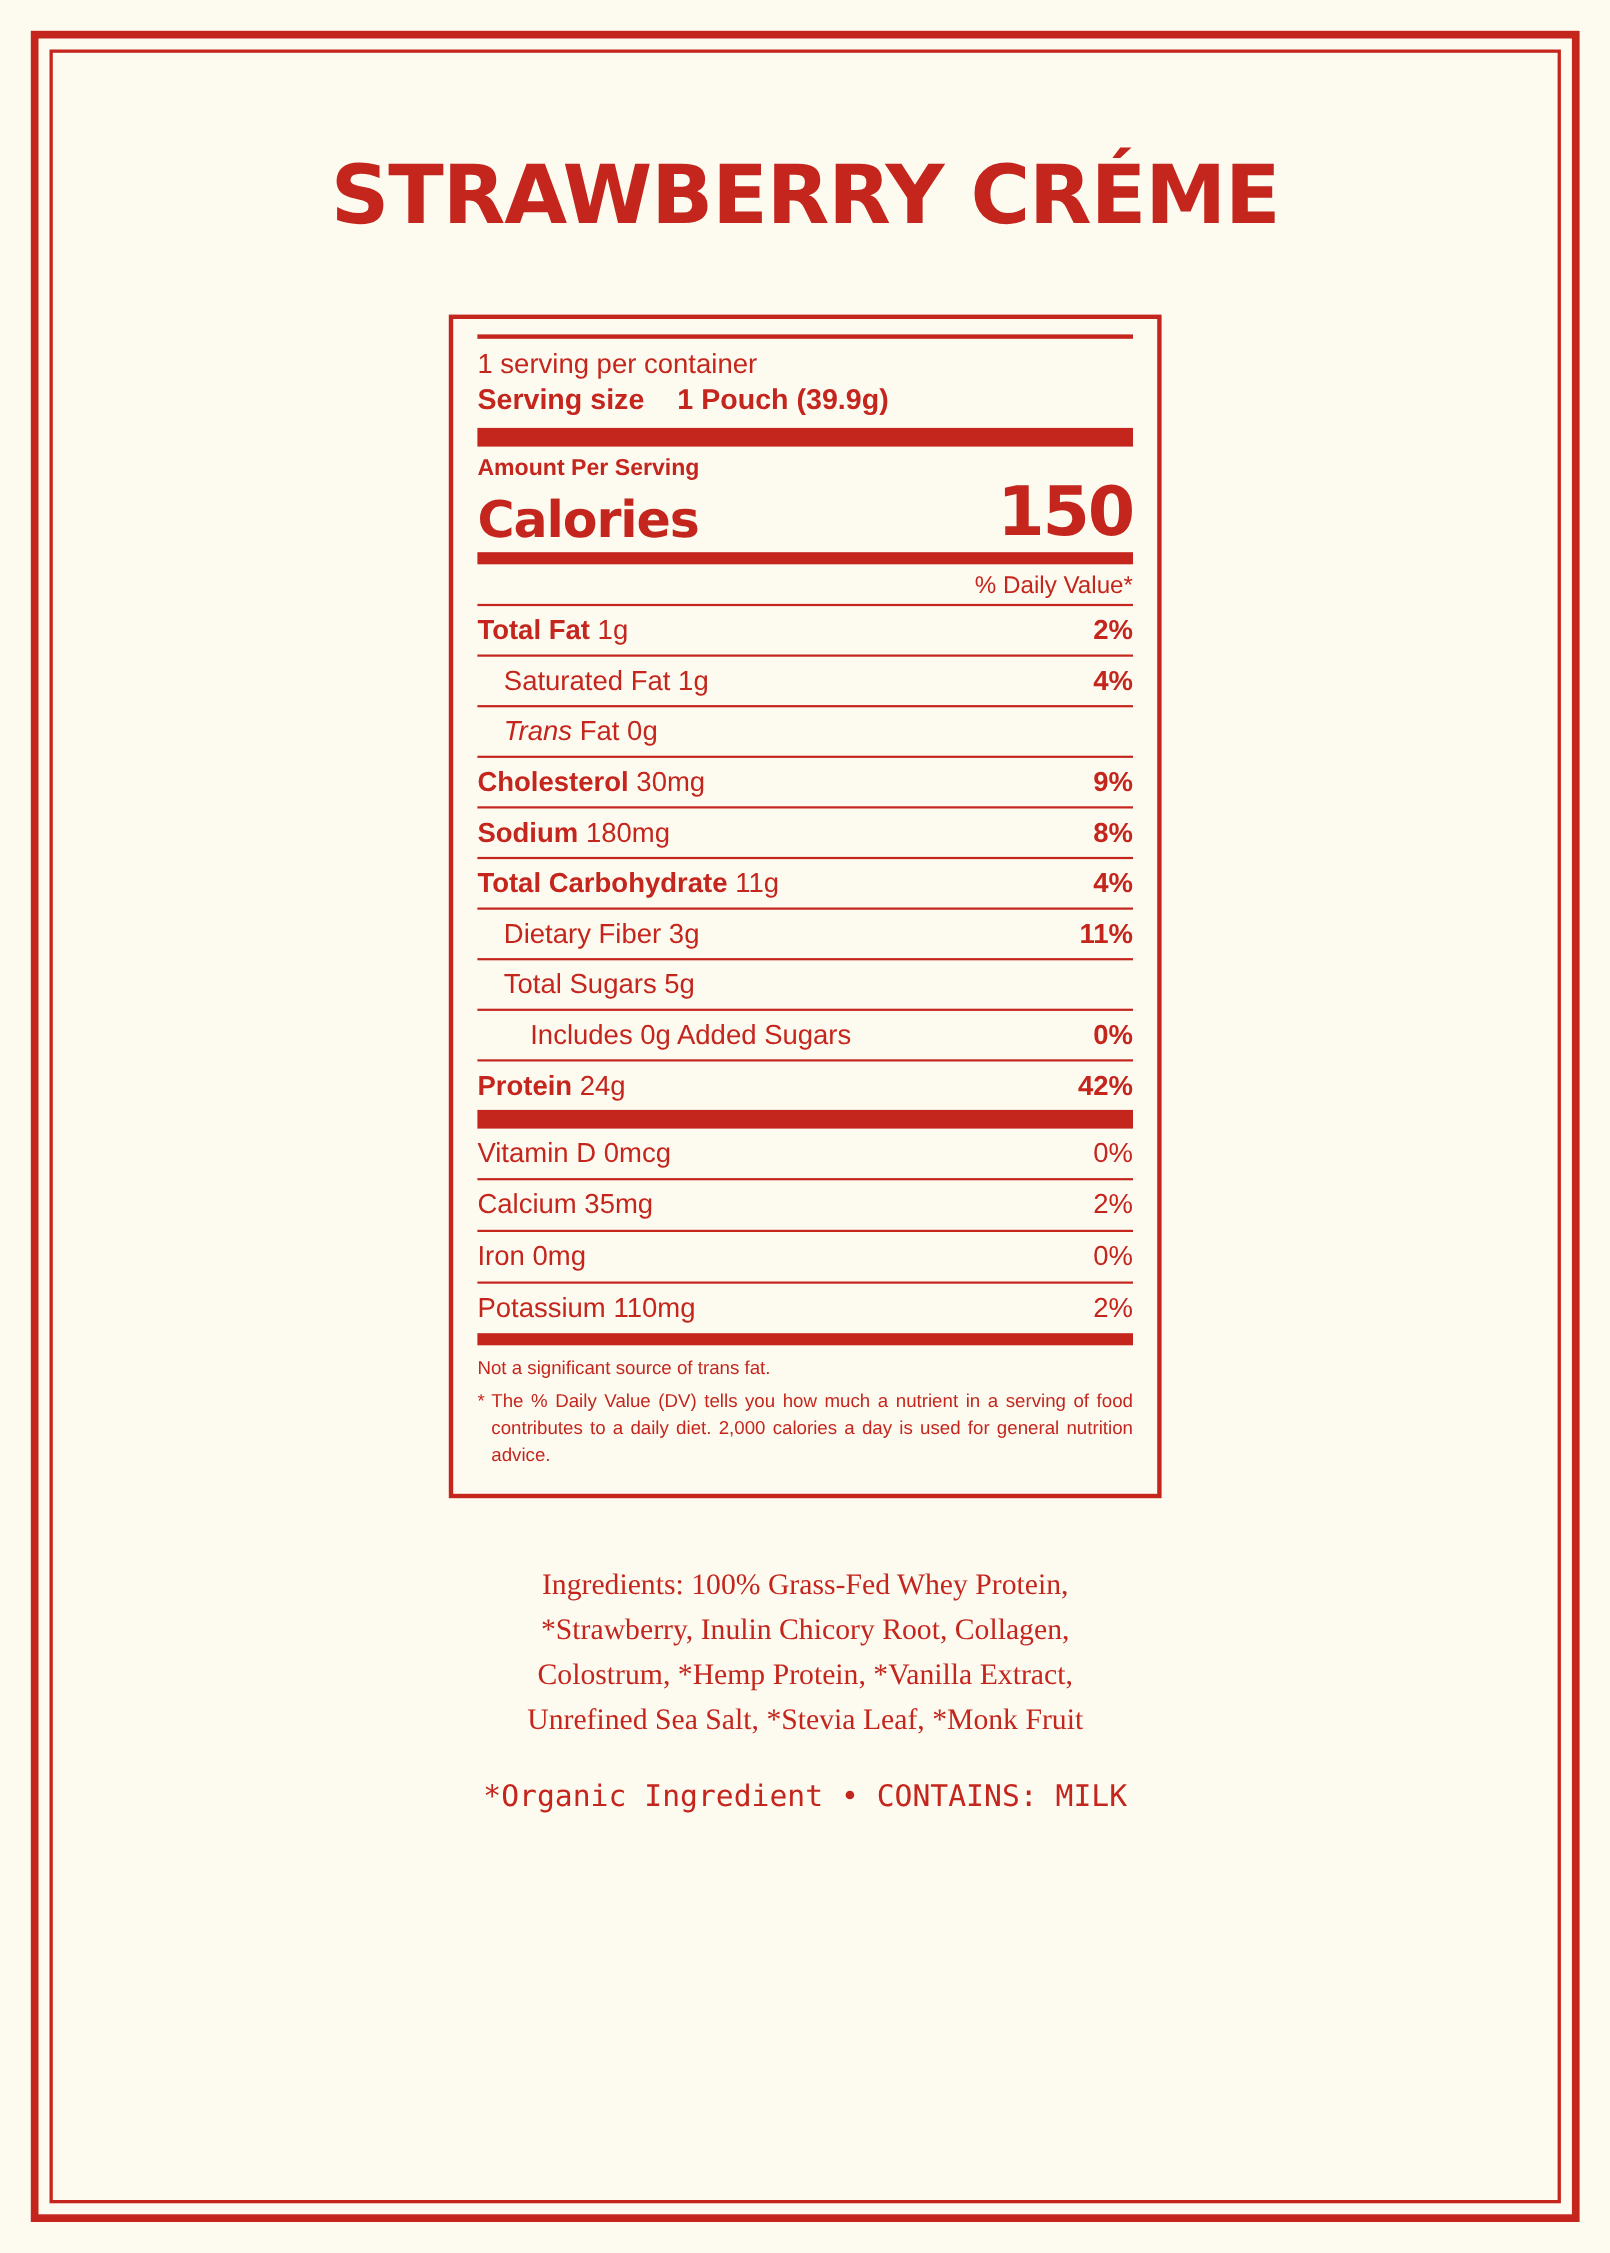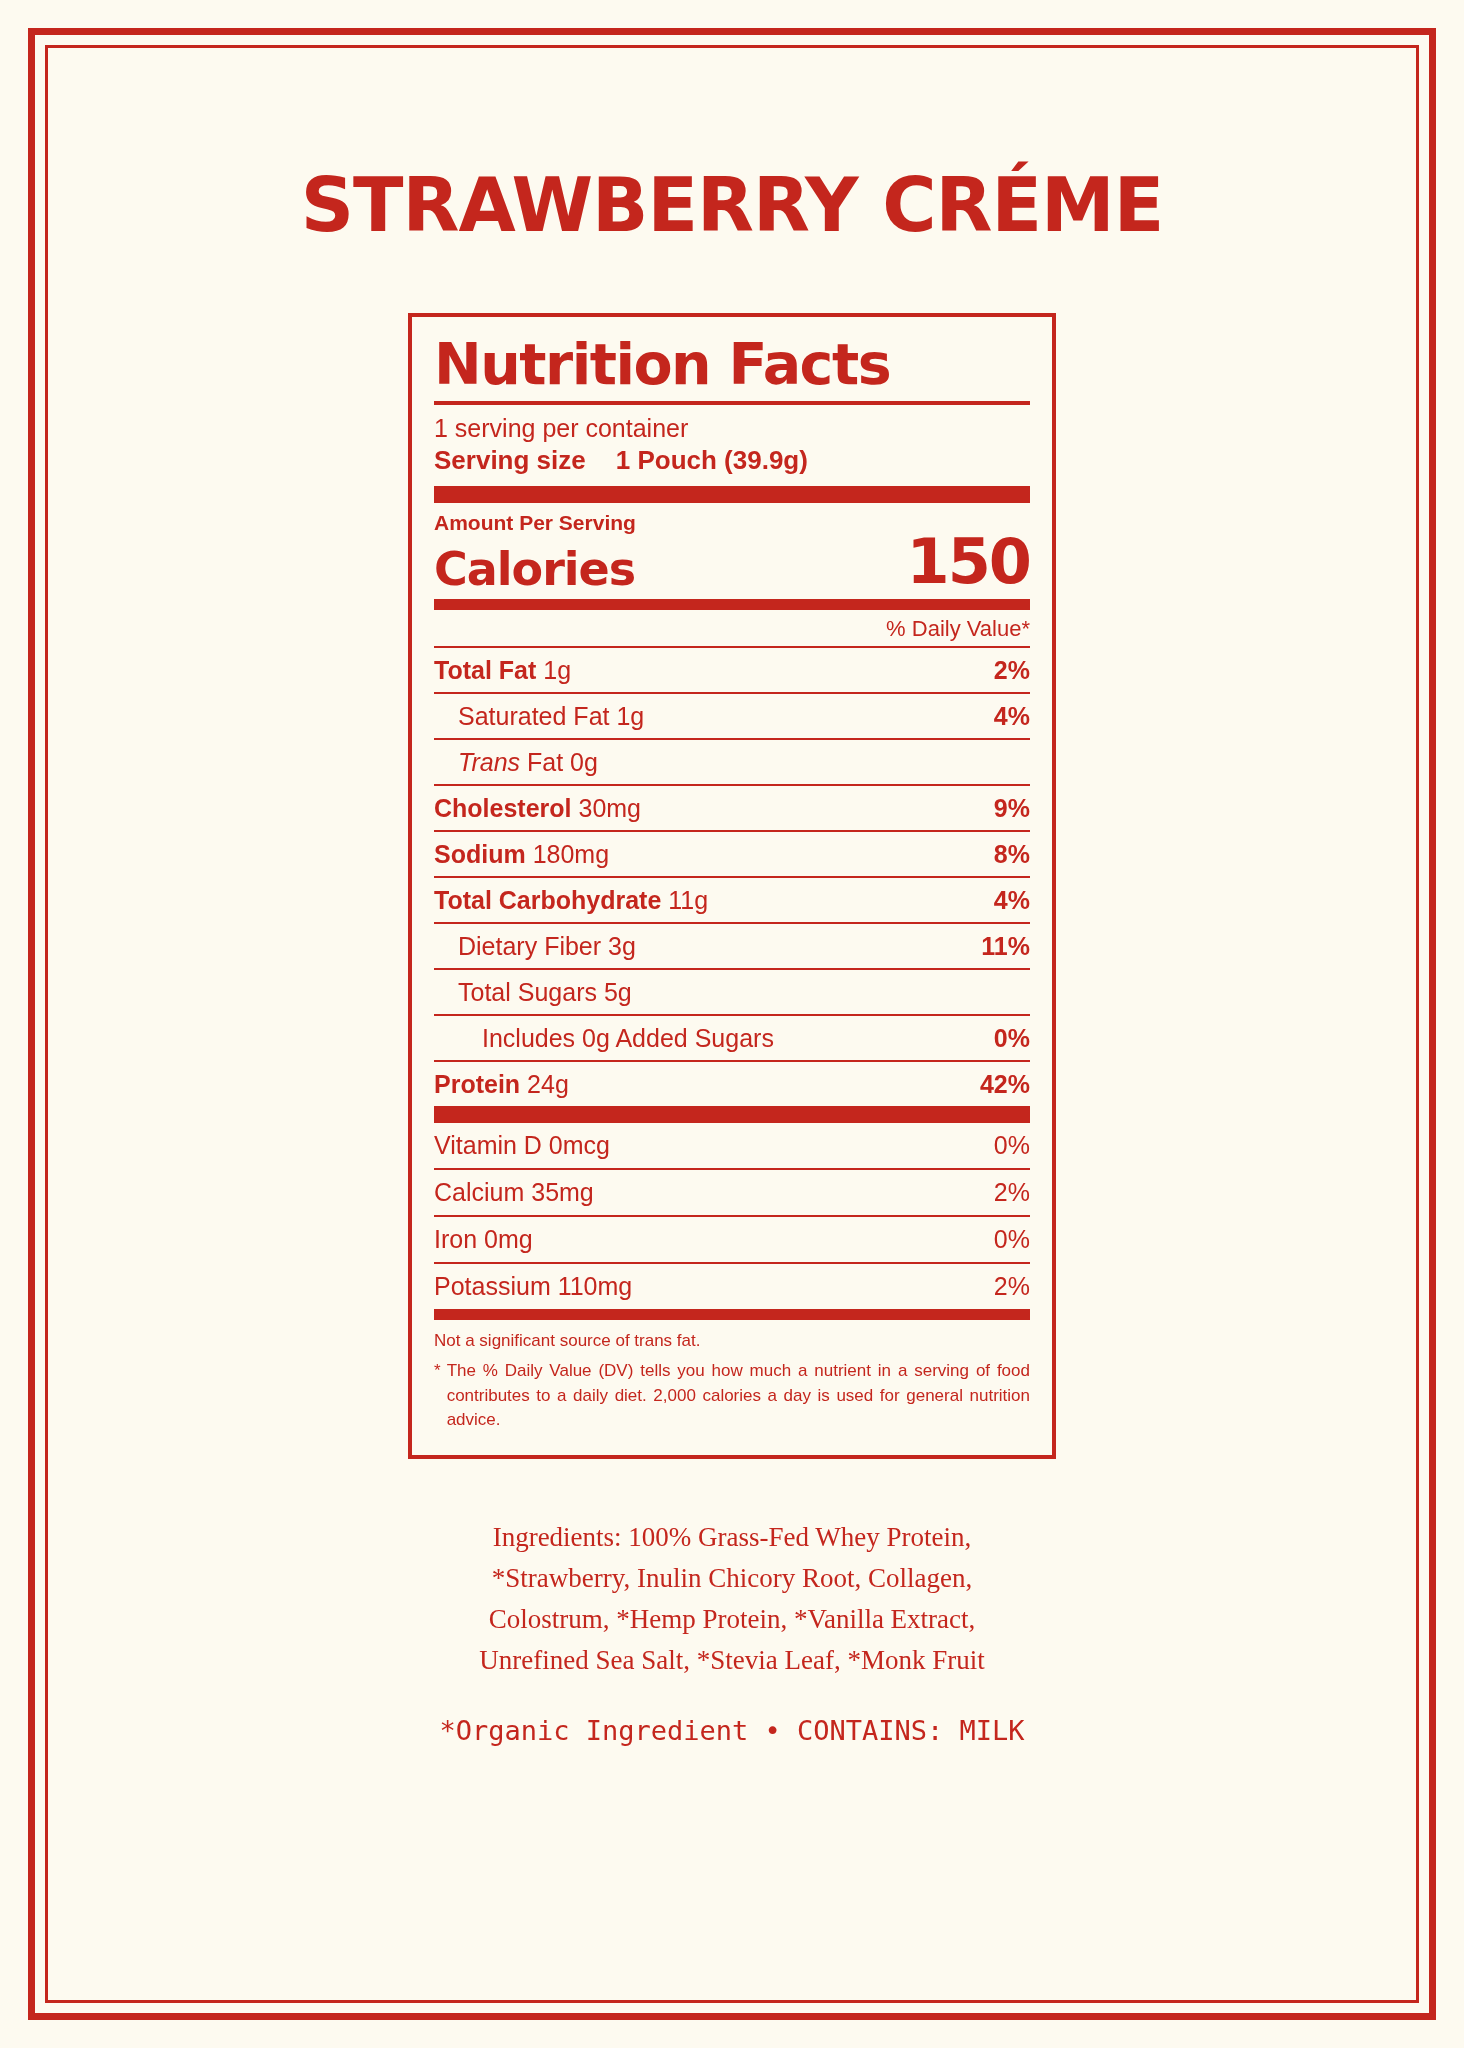--- a/index.html
+++ b/index.html
@@ -12,21 +12,21 @@
     background: #fdfaf0;
     font-family: "DejaVu Sans", sans-serif;
     color: #c4261d;
     -webkit-font-smoothing: antialiased;
   }
   .page {
     position: relative;
     width: 1464px;
     height: 2048px;
     box-sizing: border-box;
-    padding: 39px;
+    padding: 12px;
   }
   .outer-frame {
     position: absolute;
     left: 28px;
     top: 28px;
     right: 28px;
     bottom: 28px;
     border: 7px solid #c4261d;
     box-sizing: border-box;
   }
@@ -182,21 +182,20 @@
 <div class="page">
   <div class="outer-frame"></div>
   <div class="inner-frame"></div>
 
   <div class="content">
 
     <h1 class="product-title">STRAWBERRY CRÉME</h1>
 
     <div class="nf-panel">
 
-      <div class="nf-title">Nutrition Facts</div>
       <div class="rule-med"></div>
 
       <div class="nf-servings">1 serving per container</div>
 
       <div class="nf-serving-size">
         <span>Serving size</span>
         <span class="ss-val">1 Pouch (39.9g)</span>
       </div>
 
       <div class="rule-thick"></div>

